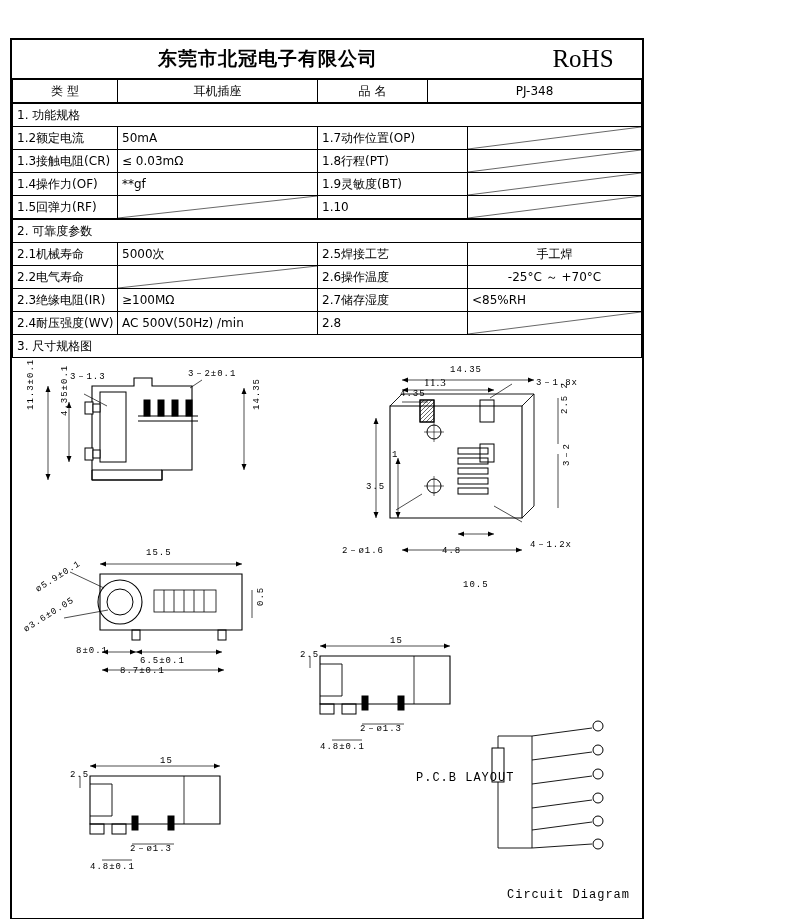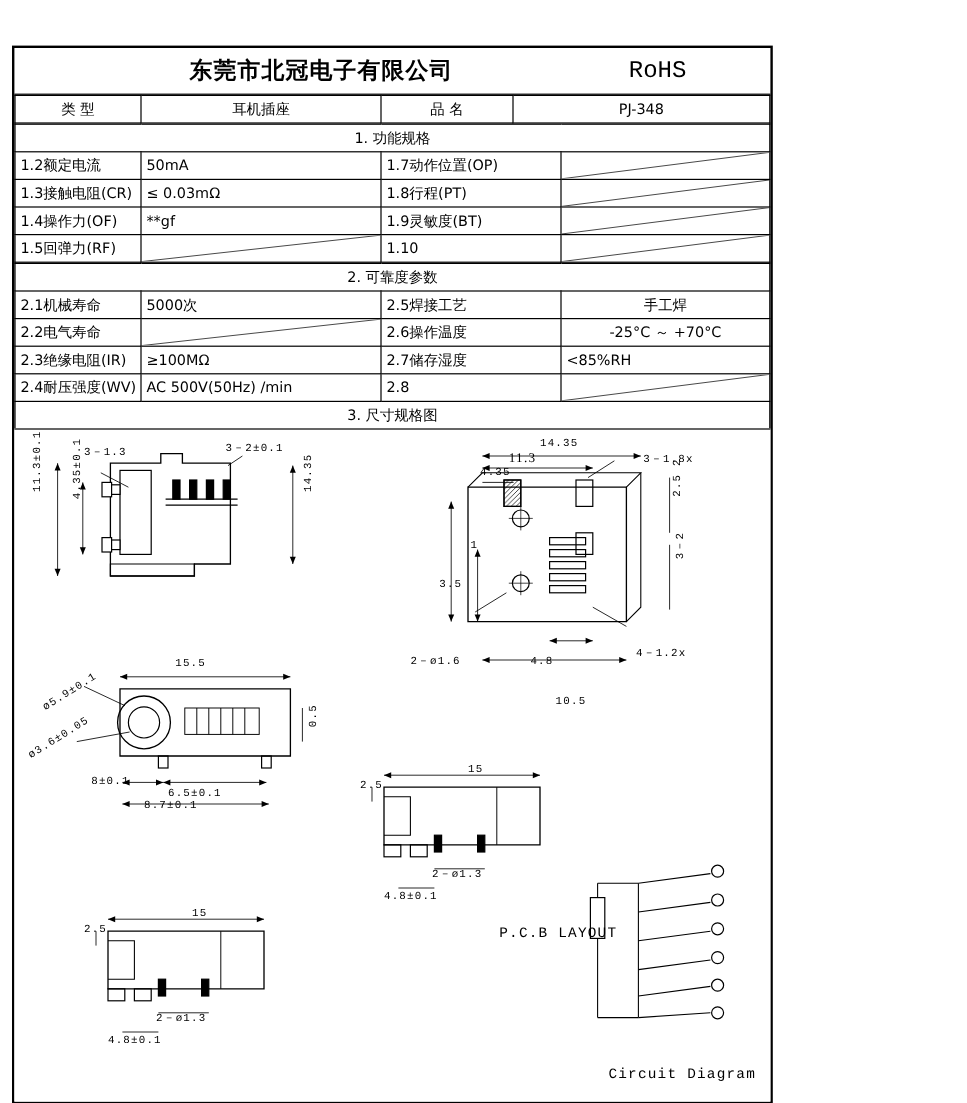--- a/index.html
+++ b/index.html
@@ -22,44 +22,44 @@
     display:flex;align-items:center;
     height:38px;border-bottom:1px solid #000;
   }
   .hdr-title{
     flex:1;text-align:center;
     font-size:19px;font-weight:bold;
     font-family:"DejaVu Sans", sans-serif;
     letter-spacing:1px;
   }
   .hdr-rohs{
-    width:118px;
-    font-size:20px;
-    font-family:Liberation Mono, monospace;
+    width:118px;text-align:center;
+    font-size:25px;
+    font-family:Liberation Serif, serif;
     border-left:0px solid #000;
   }
   
   table.spec{
     border-collapse:collapse;
     width:100%;
     table-layout:fixed;
     font-size:13px;
   }
   table.spec td{
     border:1px solid #000;
     height:22px;
     padding:0 4px;
     font-family:"DejaVu Sans", sans-serif;
     font-size:12px;
     white-space:nowrap;
     overflow:hidden;
   }
   td.c{text-align:center;}
   td.sec{
-    text-align:center;
+    text-align:left;
     font-size:12.5px;
   }
   td.mono{font-family:"Liberation Serif", serif;font-size:13px;}
   
   .slash{position:relative;}
   .slash svg{position:absolute;left:0;top:0;width:100%;height:100%;}
   
   .draw{
     position:relative;
     height:560px;

